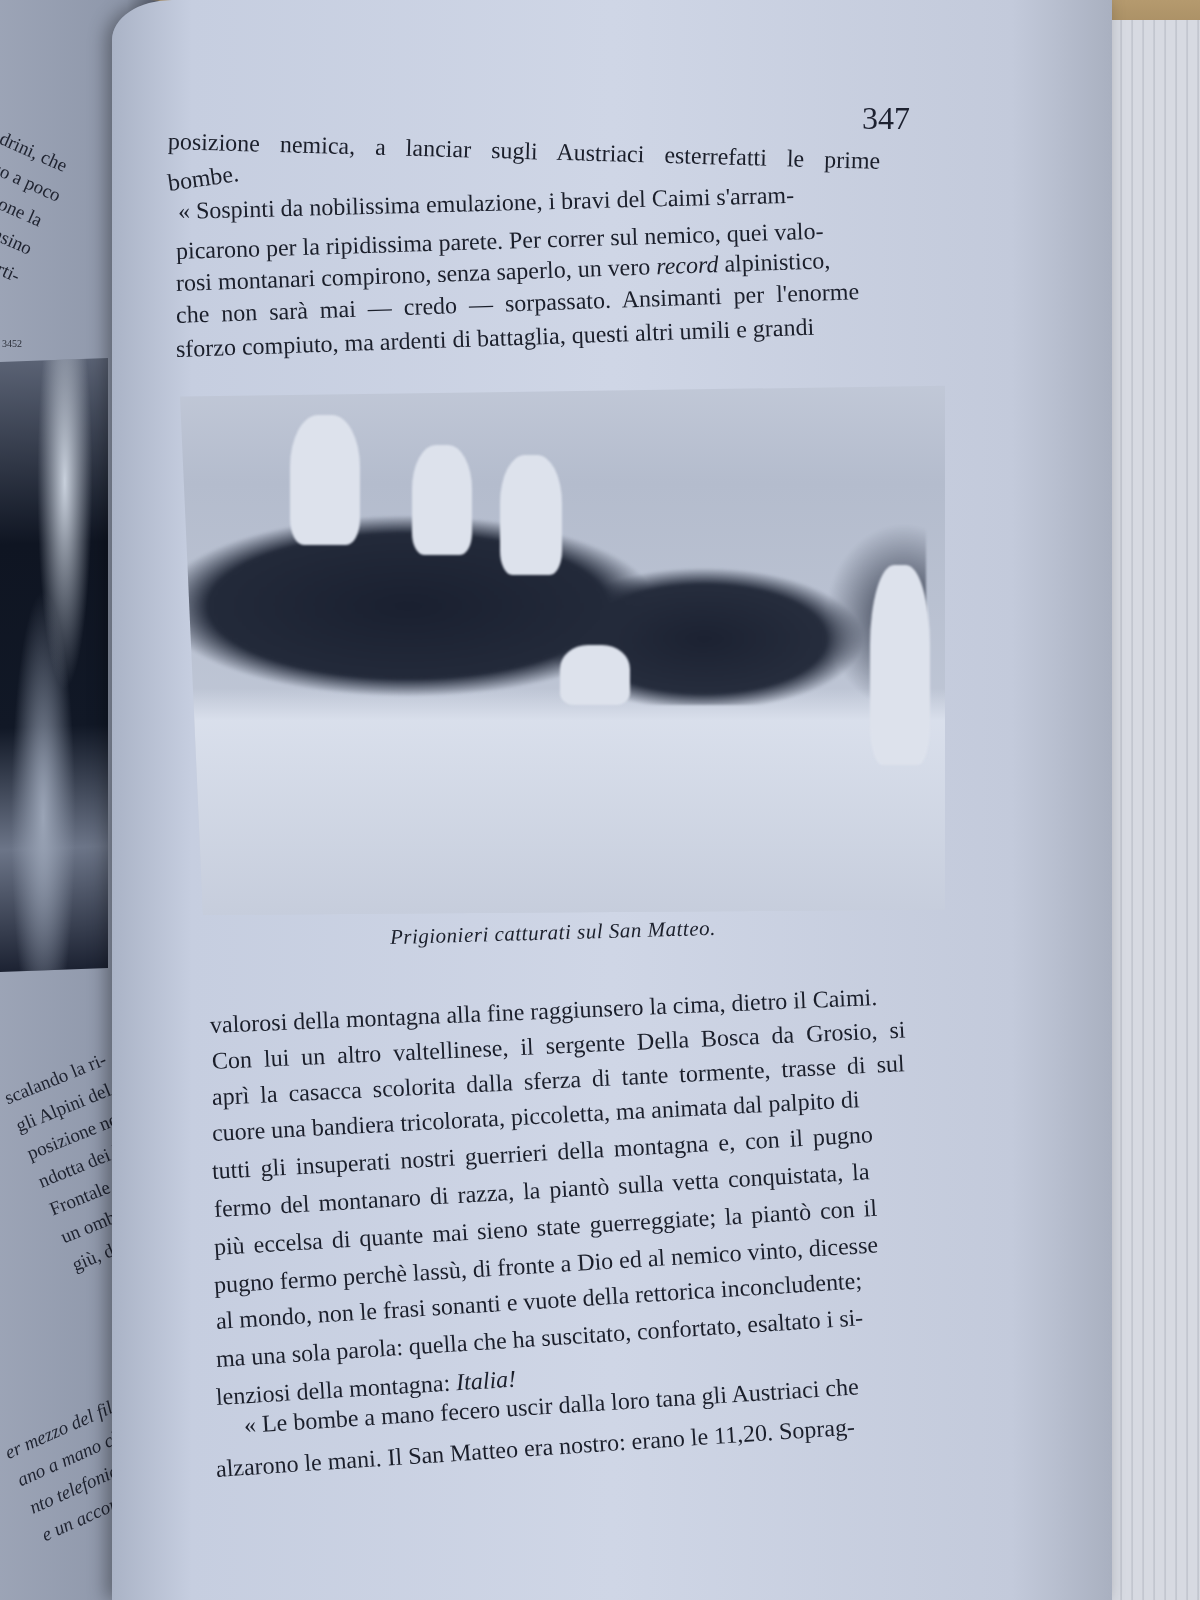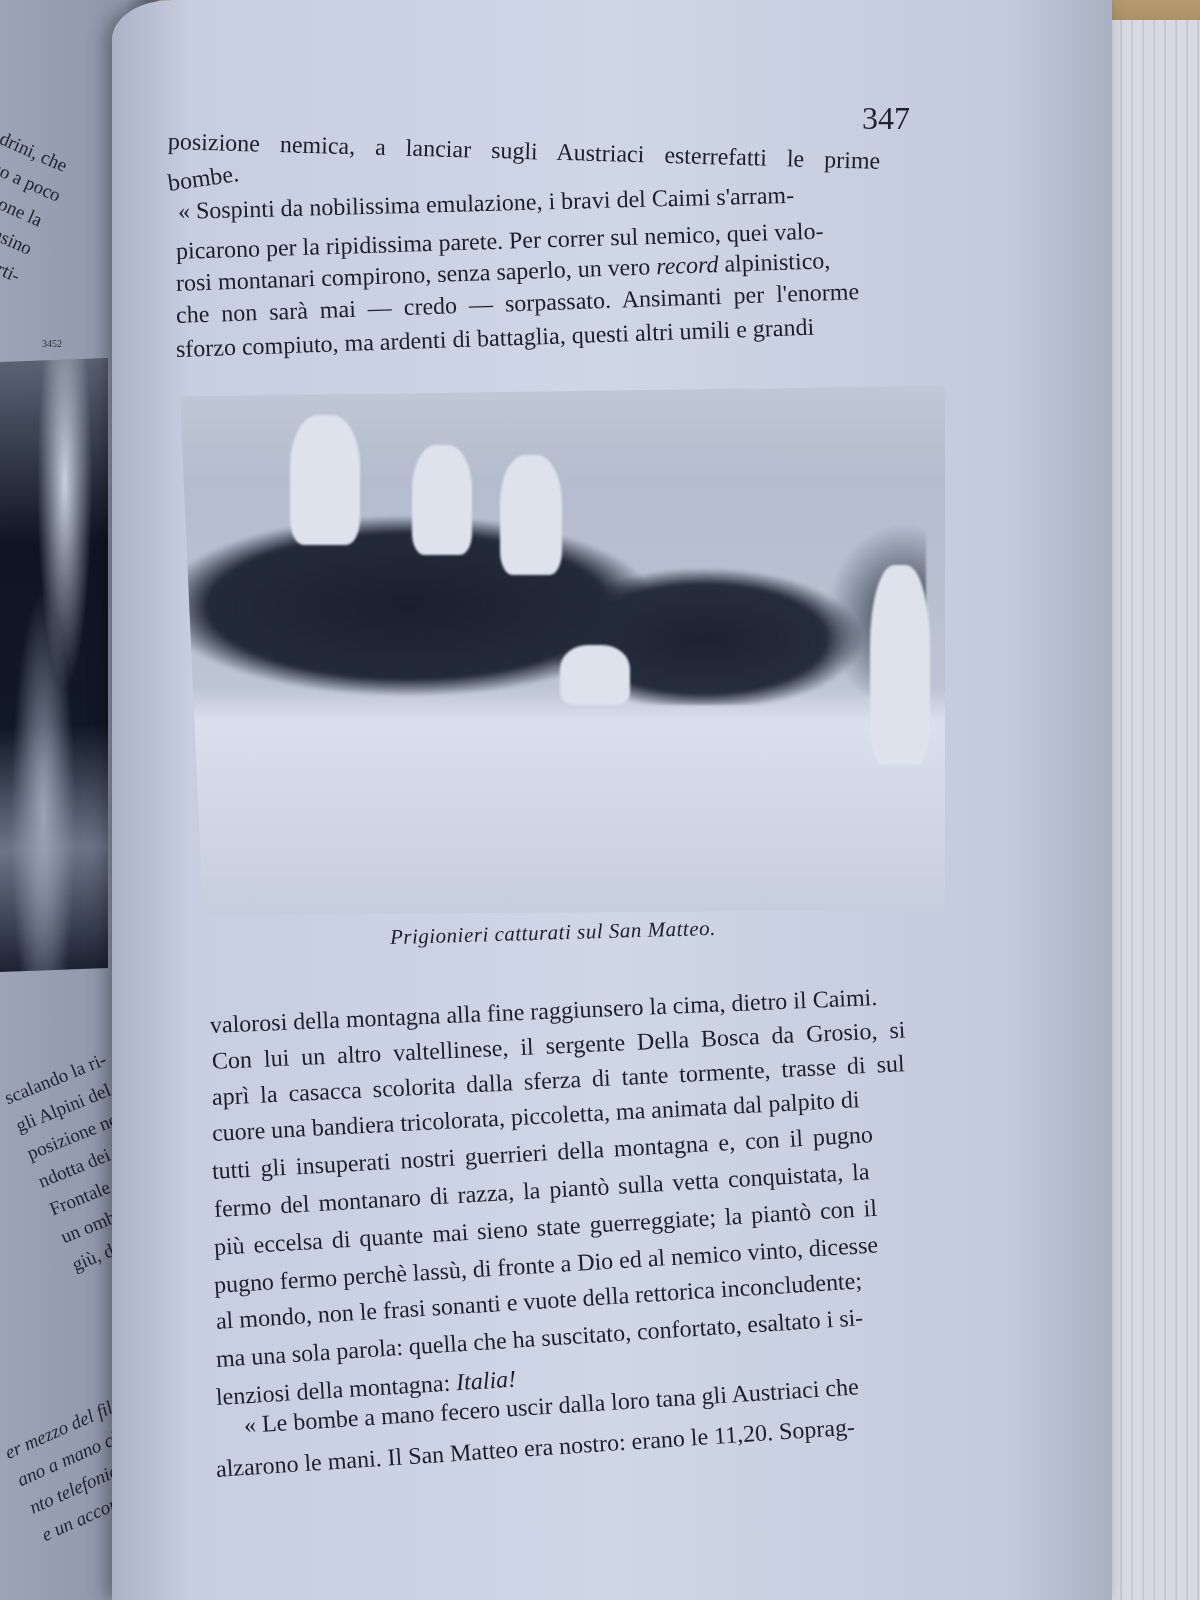--- a/index.html
+++ b/index.html
@@ -22,21 +22,21 @@
   .left-mid { left: 20px; top: 1085px; transform: rotate(-22deg); }
   .left-bot { left: 20px; top: 1440px; transform: rotate(-24deg); font-style: italic; }
   .left-photo {
     position: absolute; left: 20px; top: 360px; width: 108px; height: 610px;
     background:
       radial-gradient(ellipse at 60% 20%, #c8d0dc 0%, transparent 30%),
       radial-gradient(ellipse at 40% 75%, #9aa4b6 0%, transparent 35%),
       linear-gradient(180deg, #5a6274 0%, #0f1522 30%, #111826 60%, #6c7588 80%, #1c2232 100%);
     transform: skewY(-2deg);
   }
-  .left-fig-num { position: absolute; left: 22px; top: 338px; font-size: 10px; color: #2a2e38; margin-left: 40px; }
+  .left-fig-num { position: absolute; left: 22px; top: 338px; font-size: 10px; color: #2a2e38; }
 
   .right-edge {
     position: absolute; left: 1090px; top: 20px; width: 110px; height: 1580px;
     background: repeating-linear-gradient(90deg, #d7dae2 0px, #d7dae2 8px, #b9bdc7 9px, #e0e3ea 11px);
   }
   .page {
     position: absolute; left: 112px; top: 0; width: 1000px; height: 1600px;
     background: linear-gradient(90deg, #aab3c6 0%, #c6cee0 8%, #cfd6e6 50%, #c3cadb 90%, #a9b0c0 100%);
     border-top-left-radius: 60px 40px;
     box-shadow: -6px 0 18px rgba(0,0,0,0.35);

